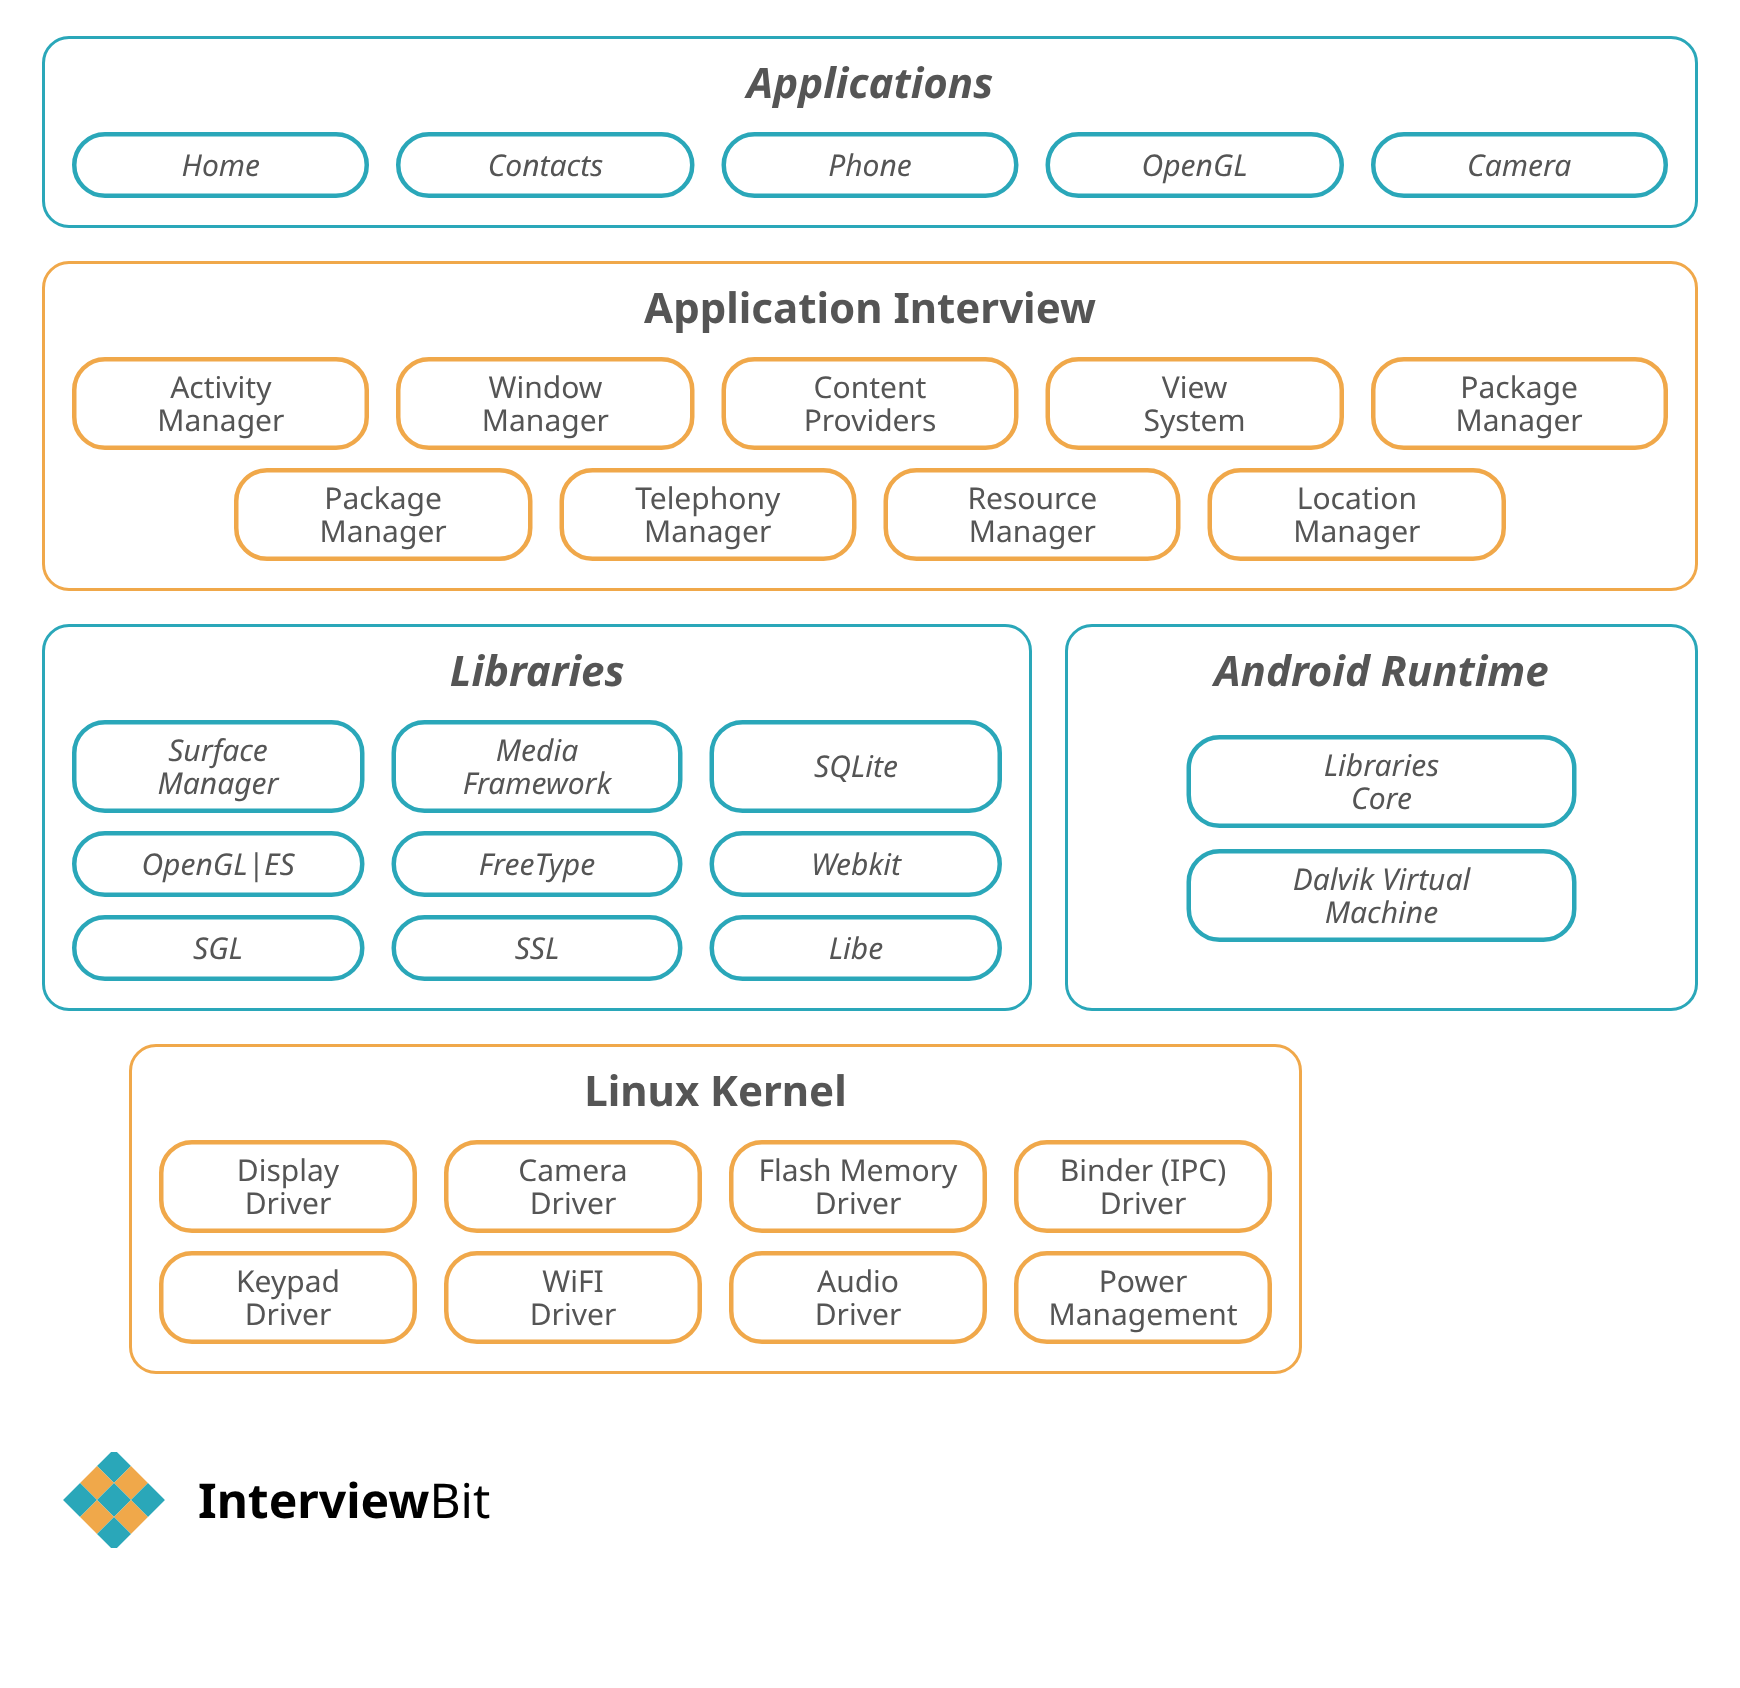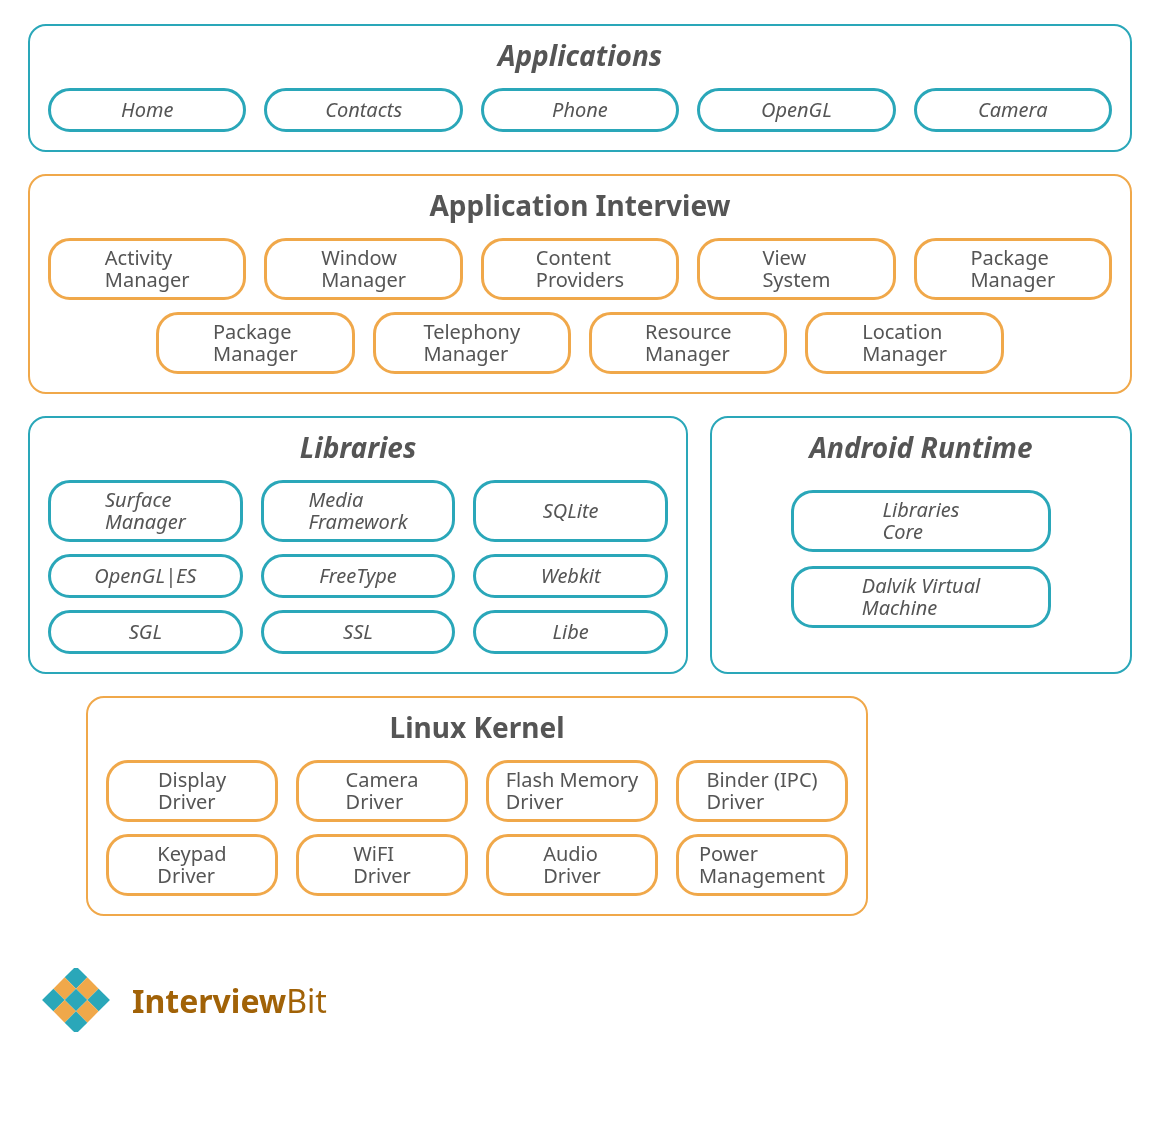--- a/index.html
+++ b/index.html
@@ -29,21 +29,21 @@
   display: flex;
   justify-content: center;
   gap: 18px;
   margin-bottom: 12px;
 }
 .item-row:last-child { margin-bottom: 0; }
 .item {
   border: 3px solid;
   border-radius: 22px;
   padding: 6px 8px;
-  text-align: left;
+  text-align: center;
   font-size: 20px;
   color: #555;
   line-height: 1.1;
   display: flex;
   align-items: center;
   justify-content: center;
   flex-direction: column;
 }
 .item.teal { border-color: #2aa7b9; }
 .item.orange { border-color: #f0a84a; }
@@ -73,21 +73,21 @@
   display: flex;
   align-items: center;
   gap: 16px;
   margin-top: 30px;
   margin-left: 8px;
 }
 .logo-mark { width: 80px; height: 64px; }
 .logo-text {
   font-size: 32px;
   font-weight: 700;
-  color: #a16207;
+  color: #000000;
 }
 .logo-text .light { font-weight: 400; }
 
 .w5 { width: calc((100% - 72px)/5); }
 .w4 { width: calc((100% - 54px)/4); }
 .w3 { width: calc((100% - 36px)/3); }
 .wruntime { width: 260px; }
 .h44 { min-height: 44px; }
 .h58 { min-height: 58px; }
 </style>

